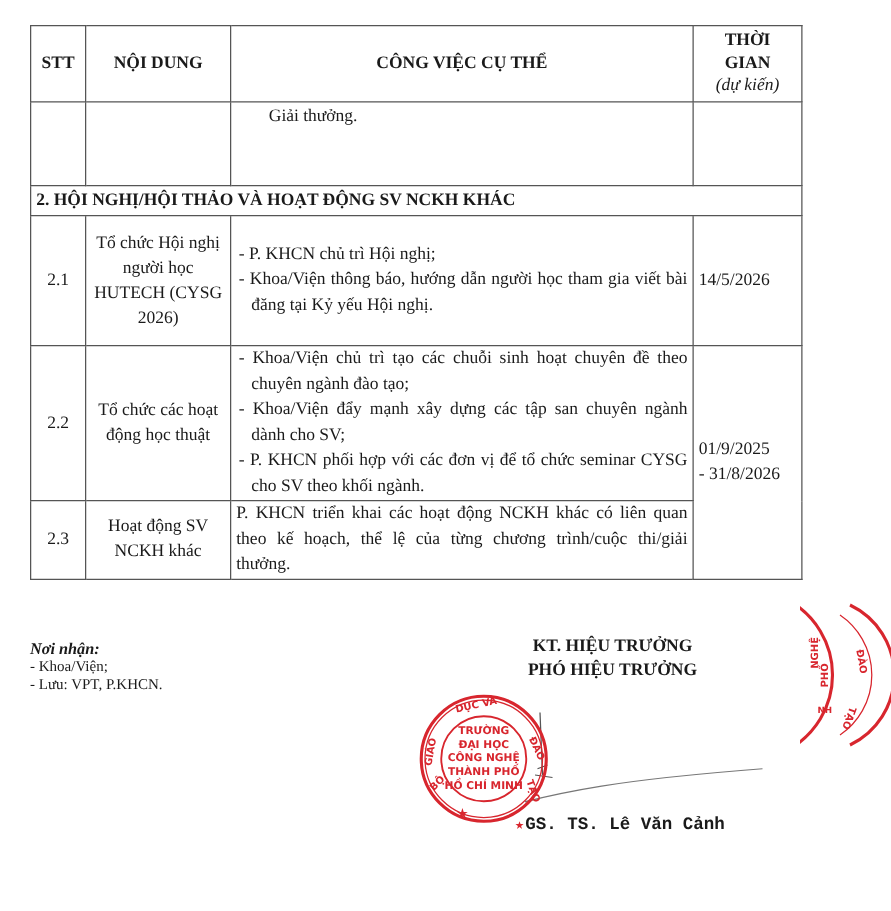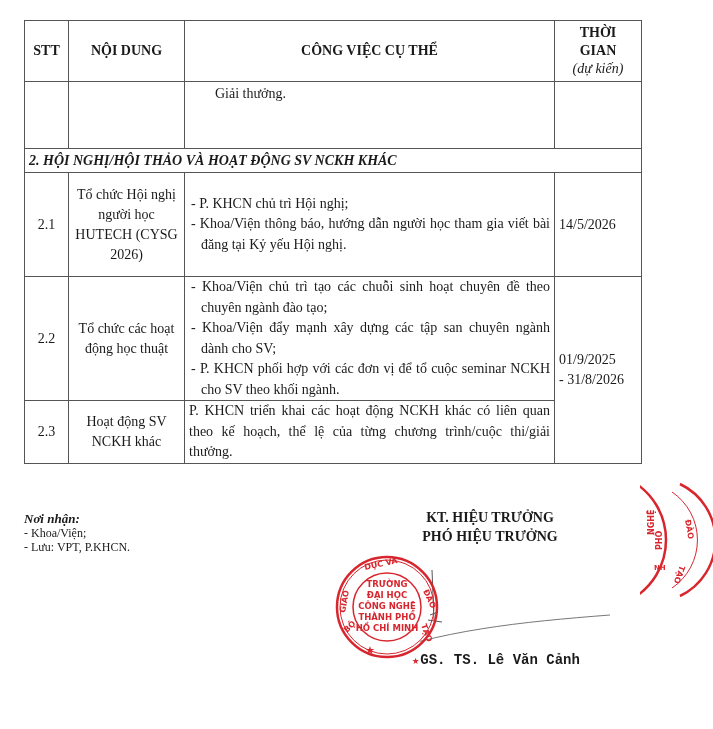--- a/index.html
+++ b/index.html
@@ -23,21 +23,21 @@
     th { font-weight: bold; text-align: center; font-size: 14px; }
     .col-stt { width: 44px; }
     .col-nd { width: 116px; }
     .col-cv { width: 370px; }
     .col-tg { width: 87px; }
     .hdr-row { height: 61px; }
     .time-h { line-height: 18px; padding-top: 2px; padding-bottom: 2px; border-radius: 18px; }
     .time-h .it { font-style: italic; font-weight: normal; }
     .r-cont { height: 67px; }
     .r-cont td.cv { vertical-align: top; padding-top: 2px; padding-left: 30px; }
-    .r-sec { height: 24px; font-style: italic; }
+    .r-sec { height: 24px; }
     .r-sec td { font-weight: bold; font-size: 14px; padding-left: 4px; }
     .r21 { height: 104px; }
     .r22 { height: 124px; }
     .r23 { height: 59px; }
     td.stt { text-align: center; margin-top: 44px; }
     td.nd { text-align: center; line-height: 20px; }
     td.cv { line-height: 20.5px; text-align: justify; }
     td.tg { text-align: left; line-height: 20px; }
     .li { display: block; padding-left: 12px; text-indent: -10px; }
     .recv {
@@ -100,21 +100,21 @@
       <span class="li">- Khoa/Viện thông báo, hướng dẫn người học tham gia viết bài đăng tại Kỷ yếu Hội nghị.</span>
     </td>
     <td class="tg">14/5/2026</td>
   </tr>
   <tr class="r22">
     <td class="stt">2.2</td>
     <td class="nd">Tổ chức các hoạt động học thuật</td>
     <td class="cv">
       <span class="li">- Khoa/Viện chủ trì tạo các chuỗi sinh hoạt chuyên đề theo chuyên ngành đào tạo;</span>
       <span class="li">- Khoa/Viện đẩy mạnh xây dựng các tập san chuyên ngành dành cho SV;</span>
-      <span class="li">- P. KHCN phối hợp với các đơn vị để tổ cuộc seminar NCKH cho SV theo khối ngành.</span>
+      <span class="li">- P. KHCN phối hợp với các đơn vị để tổ chức seminar CYSG cho SV theo khối ngành.</span>
     </td>
     <td class="tg" rowspan="2">
       <div>01/9/2025</div>
       <div>- 31/8/2026</div>
     </td>
   </tr>
   <tr class="r23">
     <td class="stt">2.3</td>
     <td class="nd">Hoạt động SV NCKH khác</td>
     <td class="cv">

